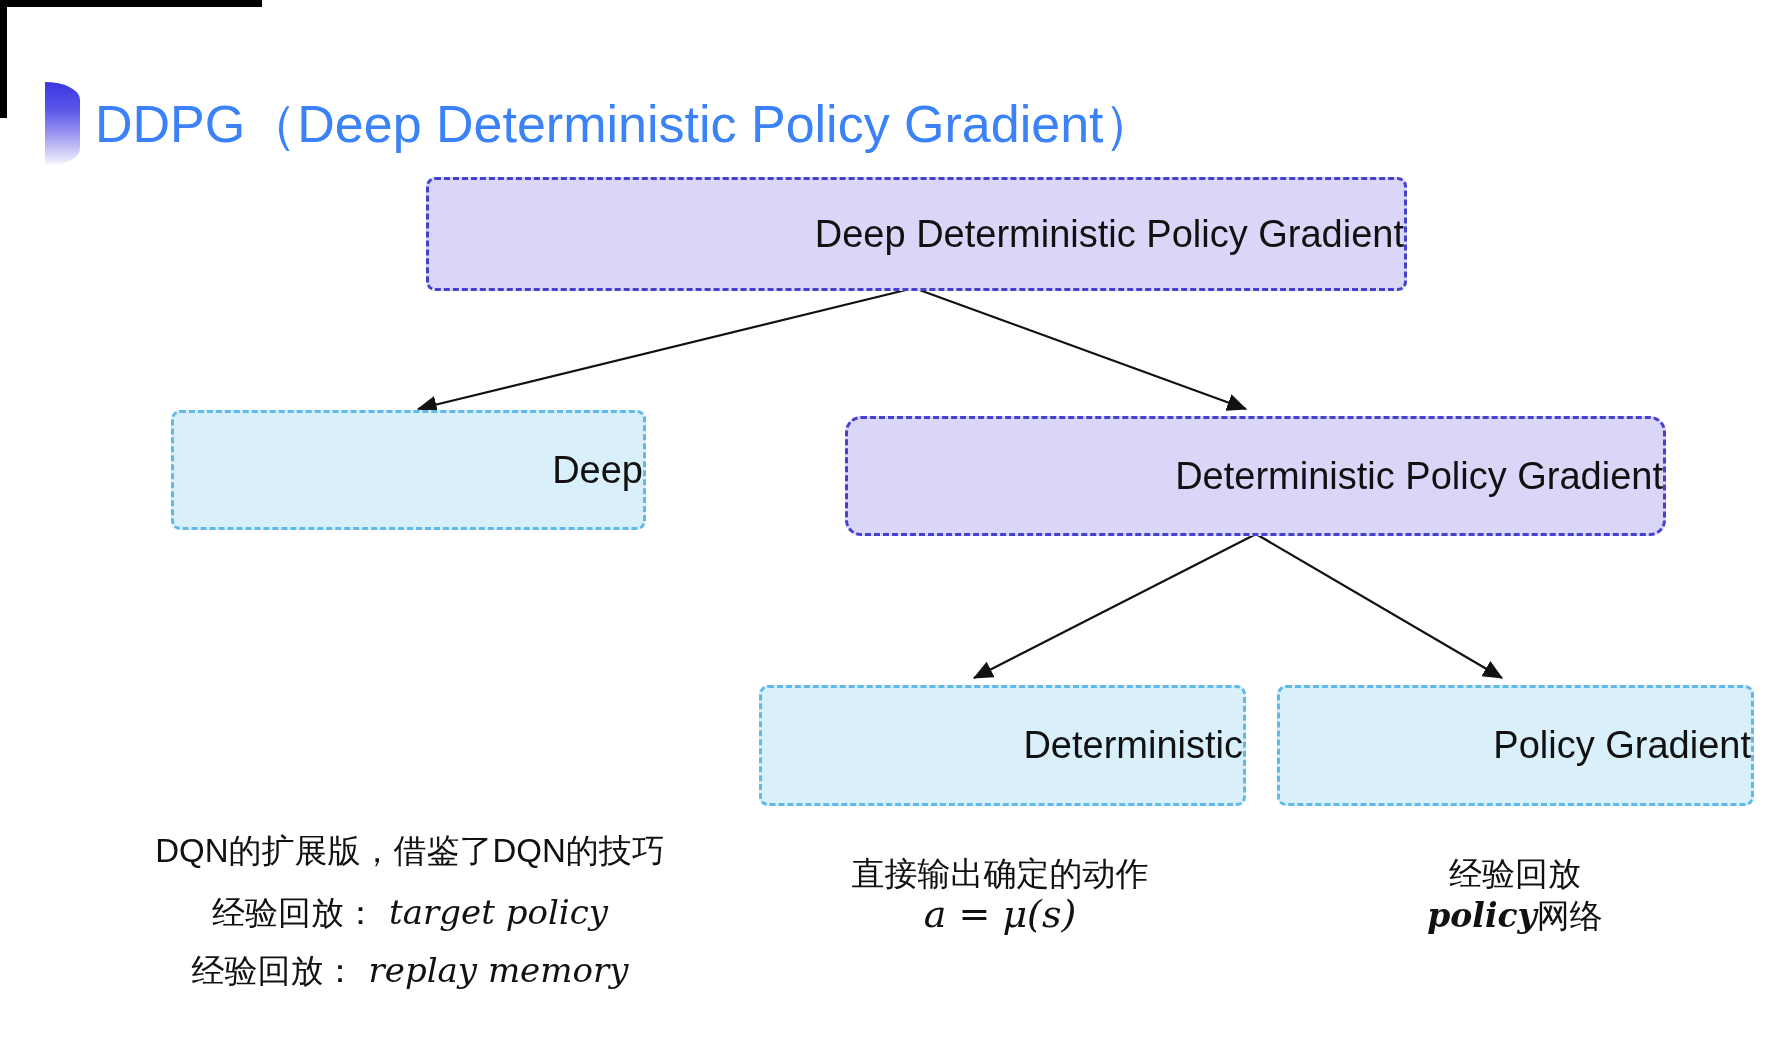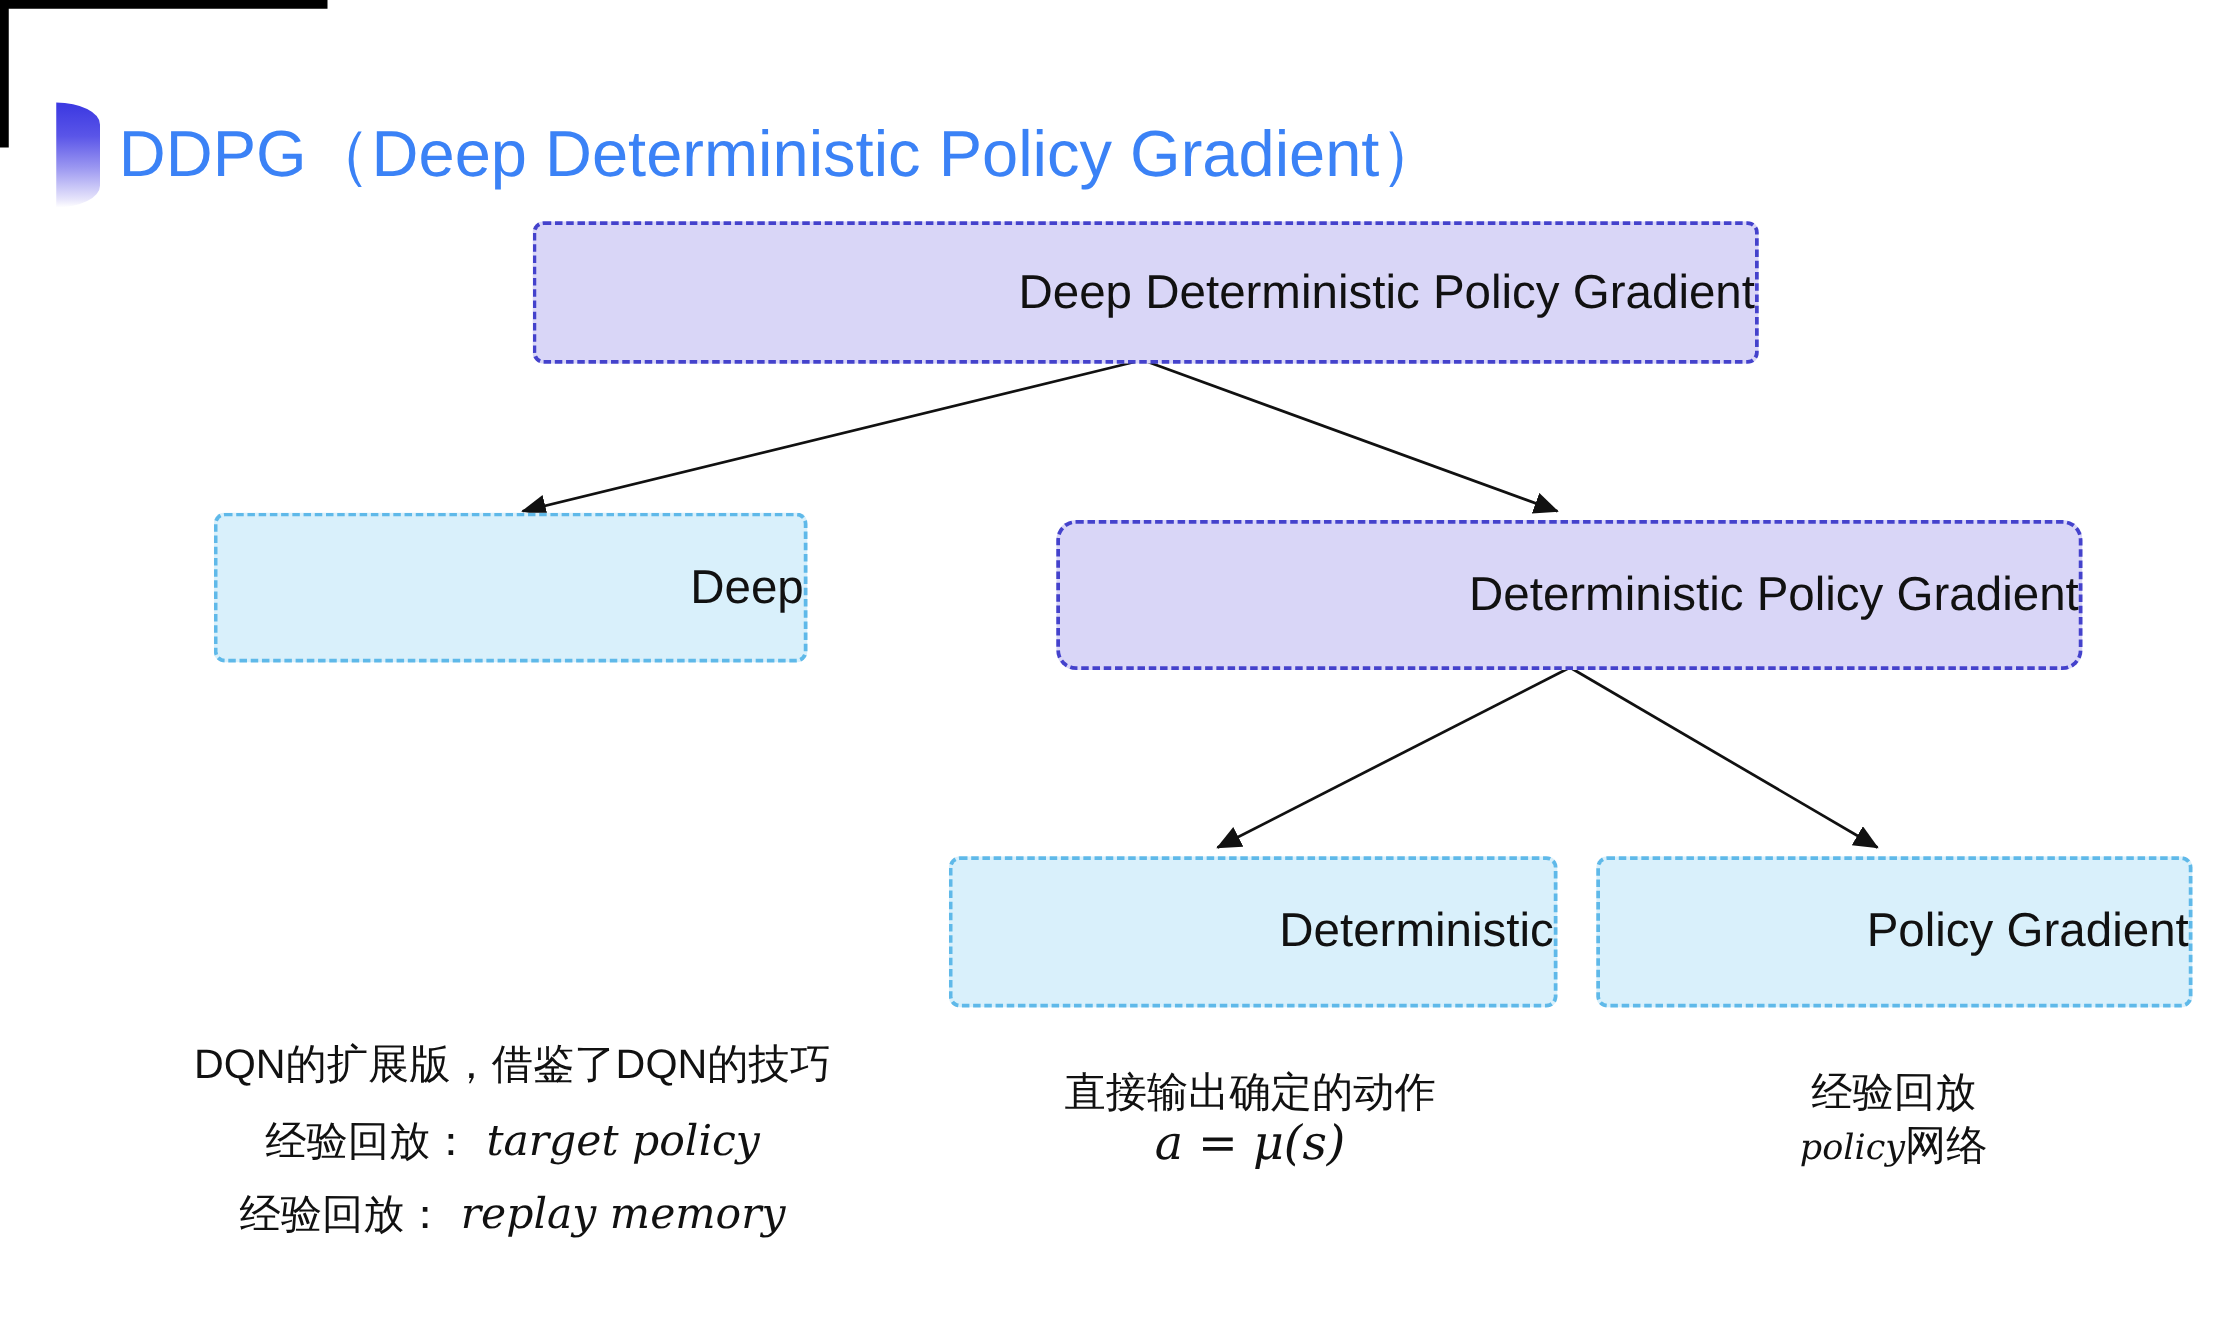--- a/index.html
+++ b/index.html
@@ -60,21 +60,22 @@
     margin-left:12px;
   }
   .formula{
     font-family:"DejaVu Serif","Liberation Serif",serif;
     font-style:italic;
     font-size:38px;
   }
   .policy-en{
     font-family:"DejaVu Serif","Liberation Serif",serif;
     font-style:italic;
-    font-size:28px;
+    font-size:33px;
+    font-weight:bold;
   }
 </style>
 </head>
 <body>
 
 <div class="canvas">
 
   <div class="edge-top"></div>
   <div class="edge-left"></div>
 

